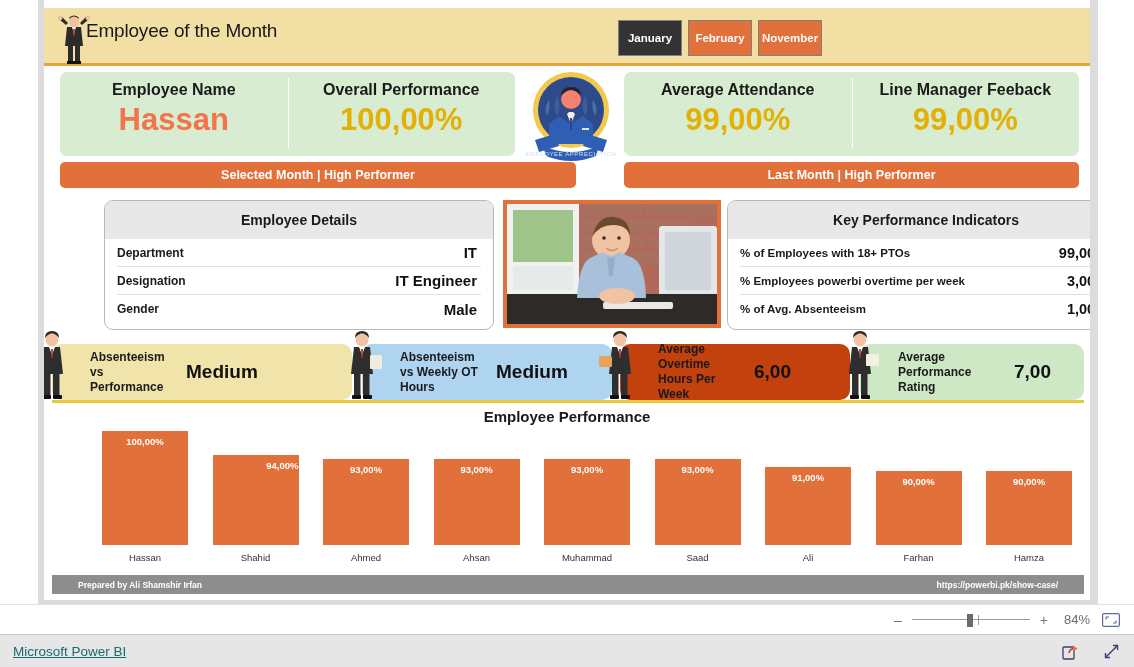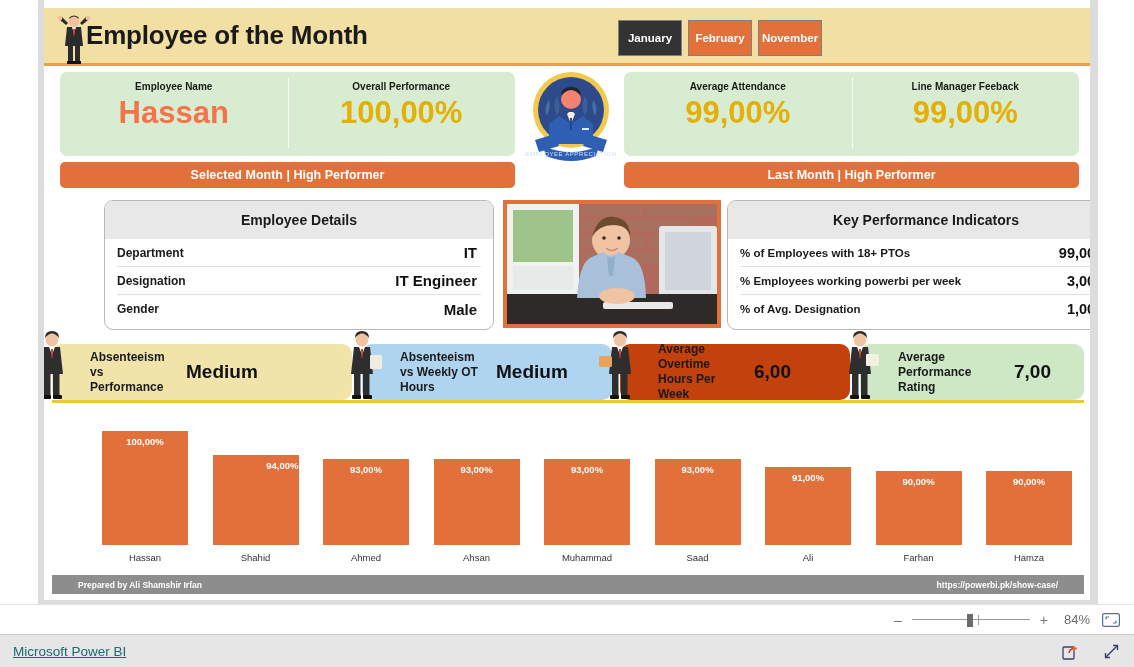--- a/index.html
+++ b/index.html
@@ -57,22 +57,22 @@
     border-bottom: 3px solid #e8a33d;
   }
   #header-figure {
     position: absolute;
     left: 10px; top: 2px;
     width: 40px; height: 54px;
   }
   #title {
     position: absolute;
     left: 42px; top: 12px;
-    font-size: 26px;
-    font-weight: bold;
+    font-size: 19px;
+    font-weight: normal;
     color: #1a1a1a;
     letter-spacing: -0.2px;
   }
   #month-slicer {
     position: absolute;
     right: 268px; top: 12px;
     display: flex;
     gap: 6px;
     padding-left: 29px;
   }
@@ -113,21 +113,21 @@
     position: relative;
   }
   .kpi-cell + .kpi-cell::before {
     content: "";
     position: absolute;
     left: 0; top: 6px;
     width: 1px; height: 70px;
     background: #ffffff;
   }
   .kpi-label {
-    font-size: 10px;
+    font-size: 16px;
     font-weight: bold;
     color: #1a1a1a;
     text-align: center;
   }
   .kpi-value {
     margin-top: 5px;
     font-size: 31px;
     font-weight: bold;
     line-height: 1.05;
   }
@@ -148,21 +148,21 @@
     height: 26px;
     background: #e2703a;
     border-radius: 5px;
     color: #ffffff;
     font-size: 12.5px;
     font-weight: bold;
     display: flex;
     align-items: center;
     justify-content: center;
   }
-  #ribbon-left  { left: 16px;  width: 455px; }
+  #ribbon-left  { left: 16px;  width: 516px; }
   #ribbon-right { left: 580px; width: 455px; }
 
   
   .panel {
     position: absolute;
     top: 200px;
     height: 130px;
     background: #ffffff;
     border: 1px solid #b8b8b8;
     border-radius: 9px;
@@ -544,25 +544,25 @@
       </div>
 
       <div class="panel" id="panel-kpi">
         <div class="panel-head">Key Performance Indicators</div>
         <div class="panel-body">
           <div class="panel-row">
             <span class="row-label">% of Employees with 18+ PTOs</span>
             <span class="row-value">99,00%</span>
           </div>
           <div class="panel-row">
-            <span class="row-label">% Employees working powerbi per week</span>
+            <span class="row-label">% Employees powerbi overtime per week</span>
             <span class="row-value">3,00%</span>
           </div>
           <div class="panel-row">
-            <span class="row-label">% of Avg. Designation</span>
+            <span class="row-label">% of Avg. Absenteeism</span>
             <span class="row-value">1,00%</span>
           </div>
         </div>
       </div>
 
       <div id="strip-row">
         <div class="strip" id="strip-1" style="background: rgb(240, 228, 171);">
           <svg class="strip-figure" viewBox="0 0 44 70">
             <circle cx="22" cy="10" r="6.5" fill="#f0c3a2"></circle>
             <path d="M15 8 q7 -9 14 0 q0 -7 -7 -7 q-7 0 -7 7 Z" fill="#2b2b2b"></path>
@@ -626,20 +626,21 @@
             <rect x="23" y="65" width="9" height="4" rx="1" fill="#111111"></rect>
             <rect x="28" y="24" width="13" height="12" rx="1" fill="#f5efe2"></rect>
           </svg>
           <div class="strip-label">Average Performance Rating</div>
           <div class="strip-value">7,00</div>
         </div>
 
         <div id="strip-underline"></div>
       </div>
 
+      <div id="chart-title">Employee Performance</div>
       <div id="chart">
           <div class="bar-col">
             <div class="bar" style="height: 114px; background: rgb(226, 112, 58);">
               <span class="bar-value">100,00%</span>
             </div>
             <div class="bar-cat">Hassan</div>
           </div>
           <div class="bar-col">
             <div class="bar" style="height: 90px; background: rgb(226, 112, 58); justify-content: flex-end;">
               <span class="bar-value">94,00%</span>

